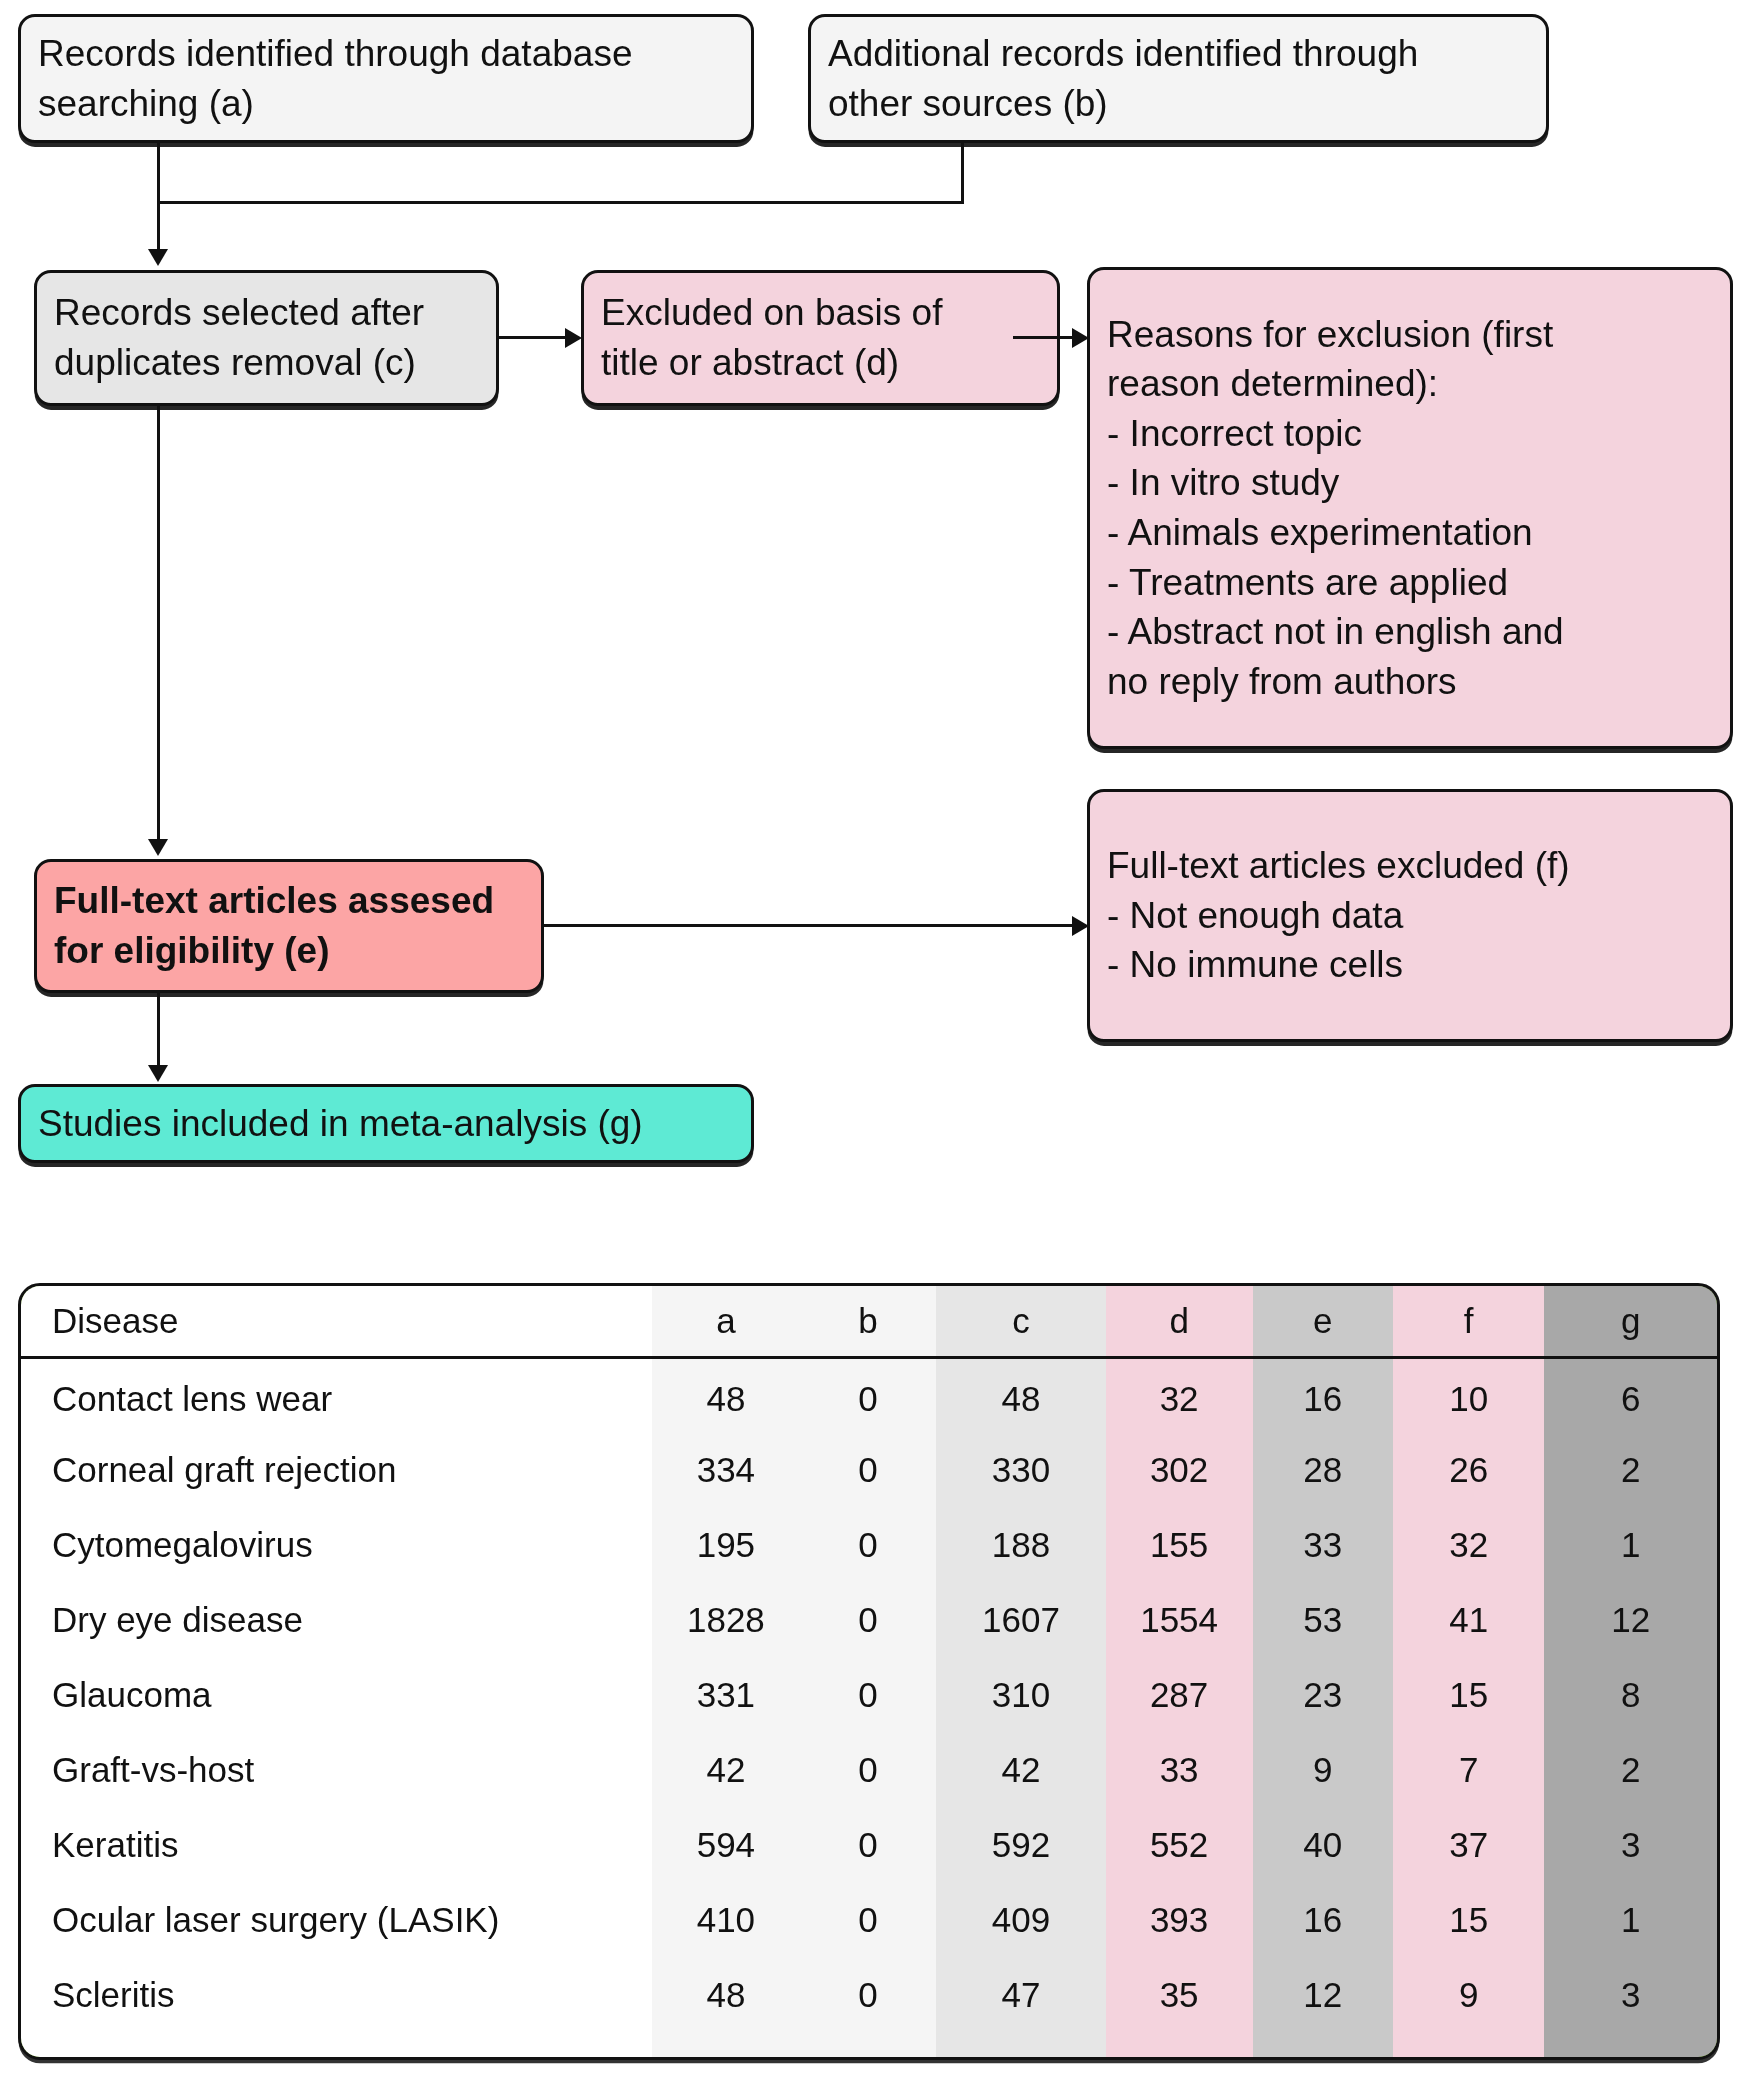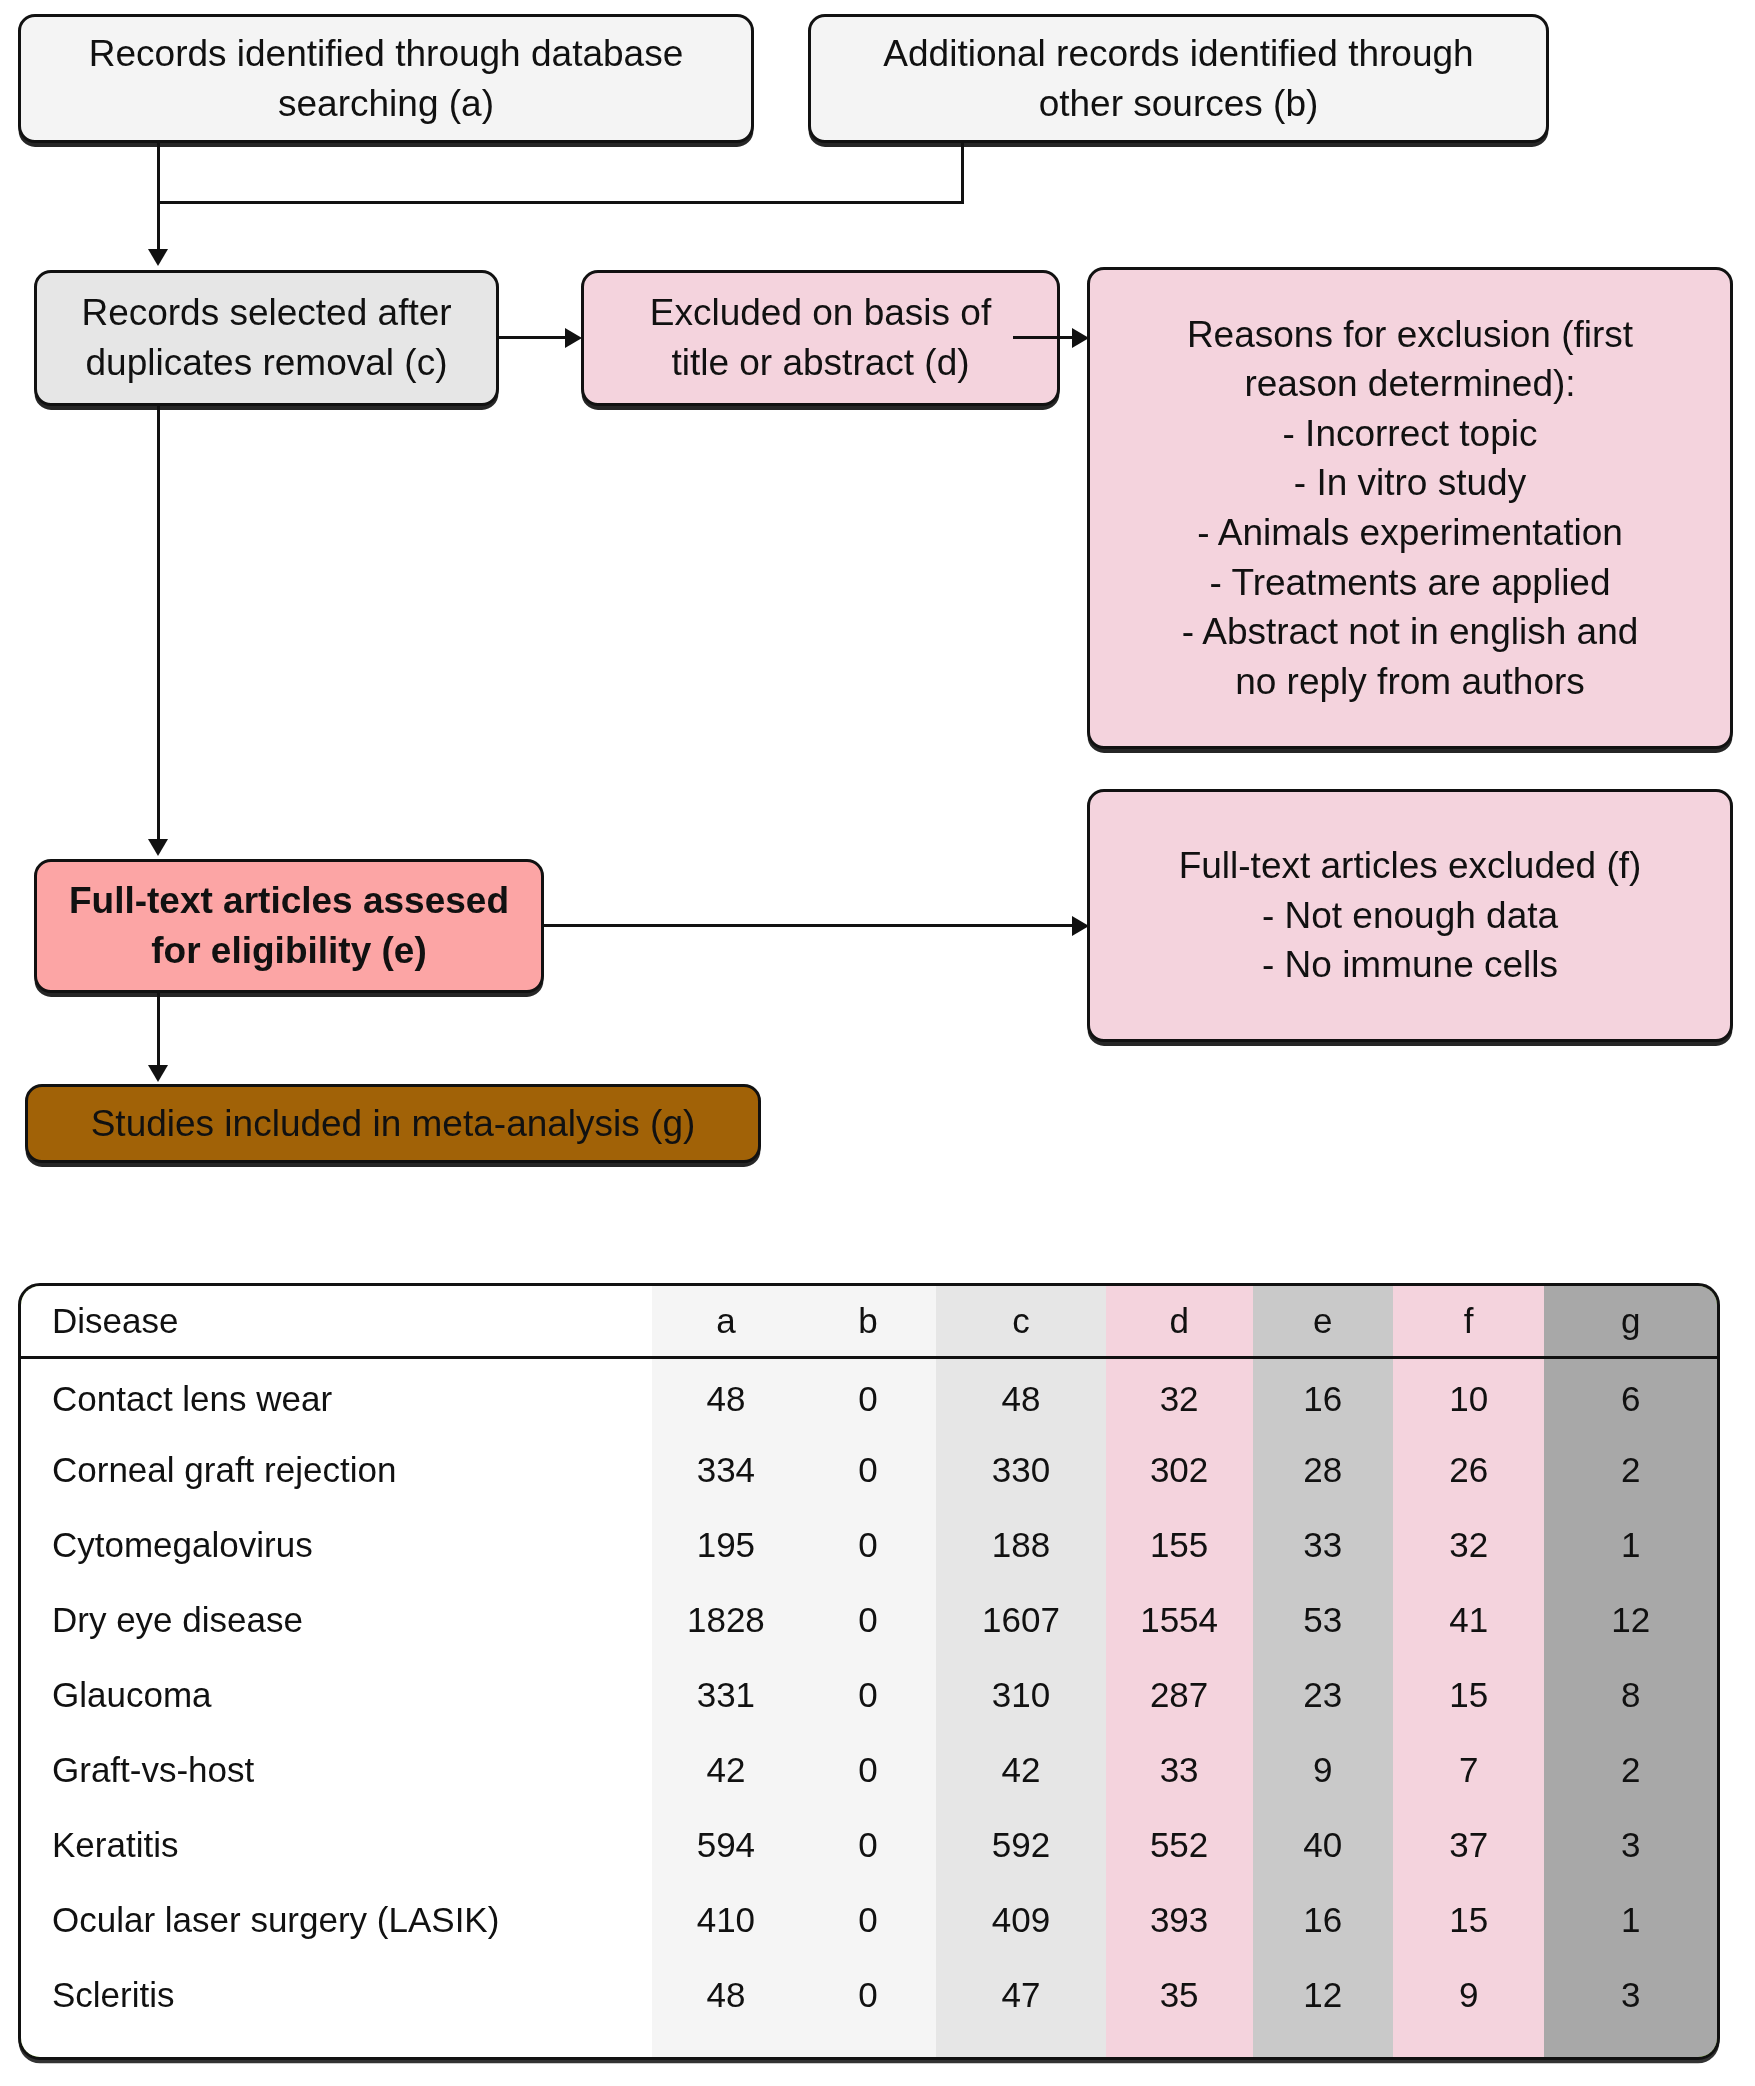--- a/index.html
+++ b/index.html
@@ -19,26 +19,25 @@
     border:3.2px solid #111;
     border-radius:17px;
     box-shadow:0 4.5px 0 -0.6px rgba(0,0,0,.85);
     font-size:37px;
     line-height:1.34;
     padding:11.6px 17px;
     display:flex;
     flex-direction:column;
     justify-content:center;
     white-space:pre-wrap;
-    align-items:center;
   }
   .n-white{background:#f4f4f4;}
   .n-lgray{background:#e6e6e6;}
   .n-mgray{background:#fca5a5;font-weight:bold;}
-  .n-dgray{background:#a16207;margin-left:7px;}
+  .n-dgray{background:#5eead4;}
   .n-pink {background:#f4d3dd;}
 
   .node .ln{display:block;}
 
   
   .vline{position:absolute;background:#111;width:3.2px;}
   .hline{position:absolute;background:#111;height:3.2px;}
   .arrow-d{position:absolute;width:0;height:0;
     border-left:10.3px solid transparent;border-right:10.3px solid transparent;
     border-top:17px solid #111;}

